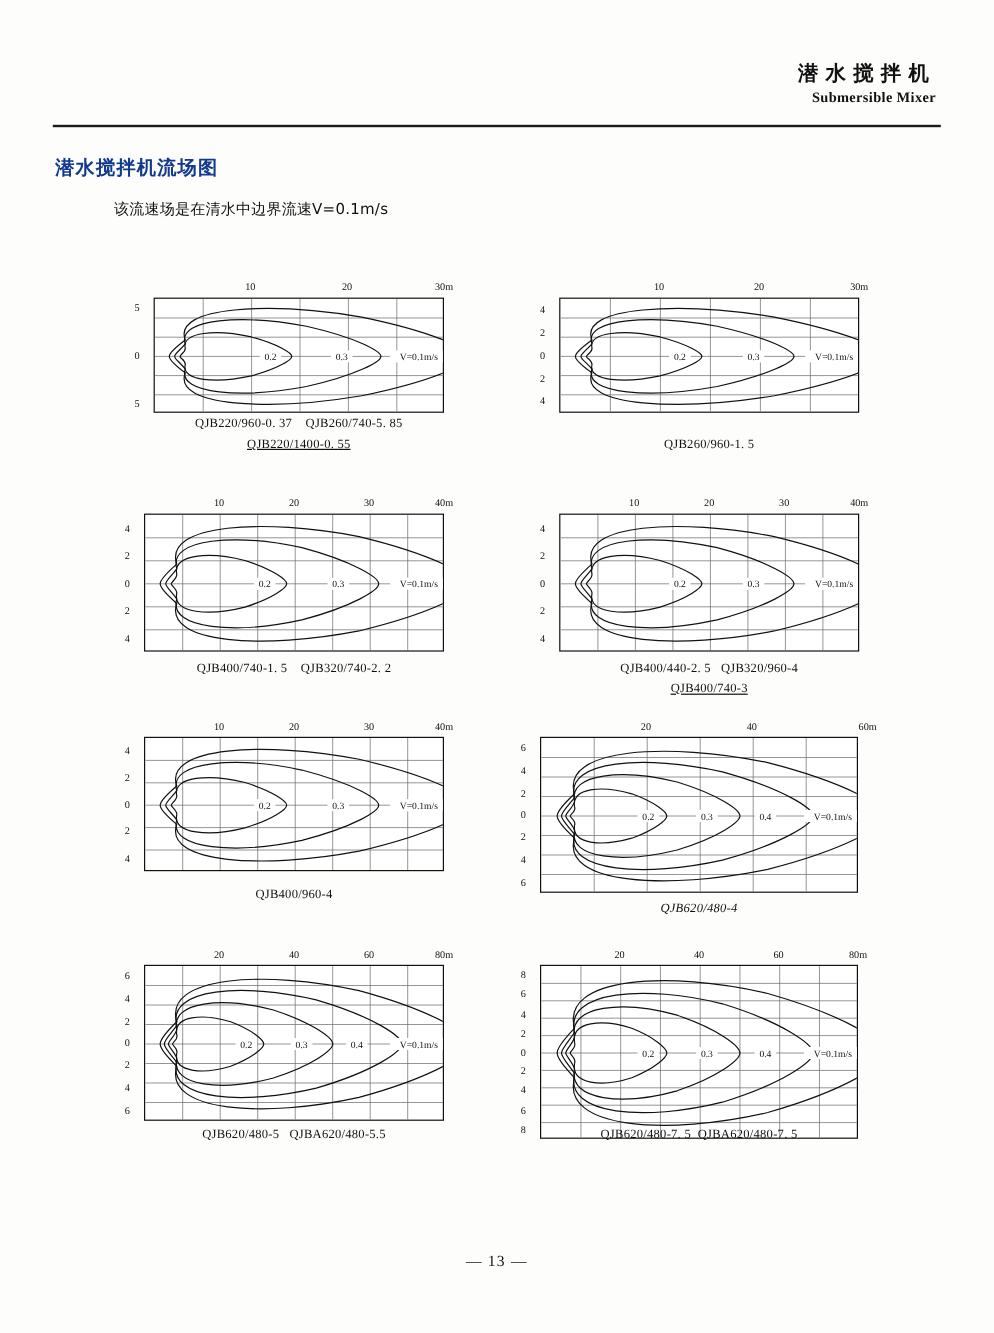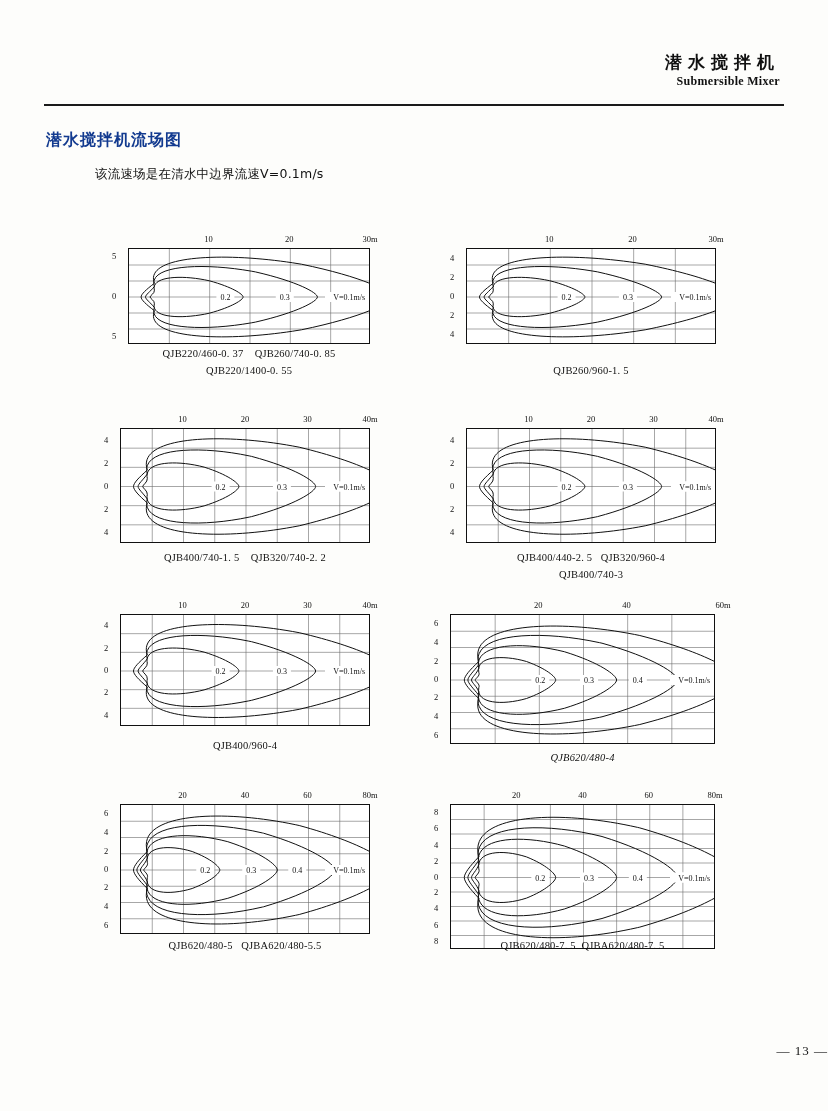--- a/index.html
+++ b/index.html
@@ -106,36 +106,37 @@
     white-space:pre;
   }
   .caption2{
     position:absolute;
     width:100%;
     text-align:center;
     font-family:"Liberation Serif", serif;
     font-size:10.5px;
     letter-spacing:0.2px;
     white-space:pre;
+    text-decoration:underline;
   }
   .contour-label{
     font-family:"Liberation Serif", serif;
     font-size:8px;
     fill:#111;
   }
   .vlabel{
     font-family:"Liberation Serif", serif;
     font-size:8px;
     fill:#111;
   }
   
   .footer{
     position:absolute;
     left:0;right:0;bottom:52px;
-    text-align:right;
+    text-align:center;
     font-family:"Liberation Serif", serif;
     font-size:13px;
     letter-spacing:1px;
   }
 </style>
 </head>
 <body>
 
 <div class="page">
 
@@ -184,21 +185,21 @@
             <rect x="206.138" y="43" width="18" height="10" fill="#fff"></rect>
             <text x="215.138" y="51" text-anchor="middle" class="contour-label">0.4</text>
             <rect x="146.76733333333334" y="43" width="18" height="10" fill="#fff"></rect>
             <text x="155.76733333333334" y="51" text-anchor="middle" class="contour-label">0.3</text>
             <rect x="87.39666666666666" y="43" width="18" height="10" fill="#fff"></rect>
             <text x="96.39666666666666" y="51" text-anchor="middle" class="contour-label">0.2</text>
             <rect x="196" y="43" width="46" height="10" fill="#fff"></rect>
             <text x="236" y="51" text-anchor="end" class="vlabel">V=0.1m/s</text>
           </svg>
         </div>
-        <div class="caption" style="top: 114px;">QJB220/460-0. 37    QJB260/740-0. 85</div>
+        <div class="caption" style="top: 114px;">QJB220/960-0. 37    QJB260/740-5. 85</div>
         <div class="caption2" style="top: 131px;">QJB220/1400-0. 55</div>
       </div>
       <div class="chart-block" style="left: 466px; top: 2px; width: 250px;">
         <div class="xlabels" style="left: 0px; top: 0px; width: 250px;">
           <span class="xlab" style="left: 83.25px;">10</span>
           <span class="xlab" style="left: 166.5px;">20</span>
           <span class="xlab" style="left: 250px;">30m</span>
         </div>
         <div class="ylabels" style="left: -16px; top: 14px; height: 96px;">
           <span class="ylab" style="top: 9.6px;">4</span>

